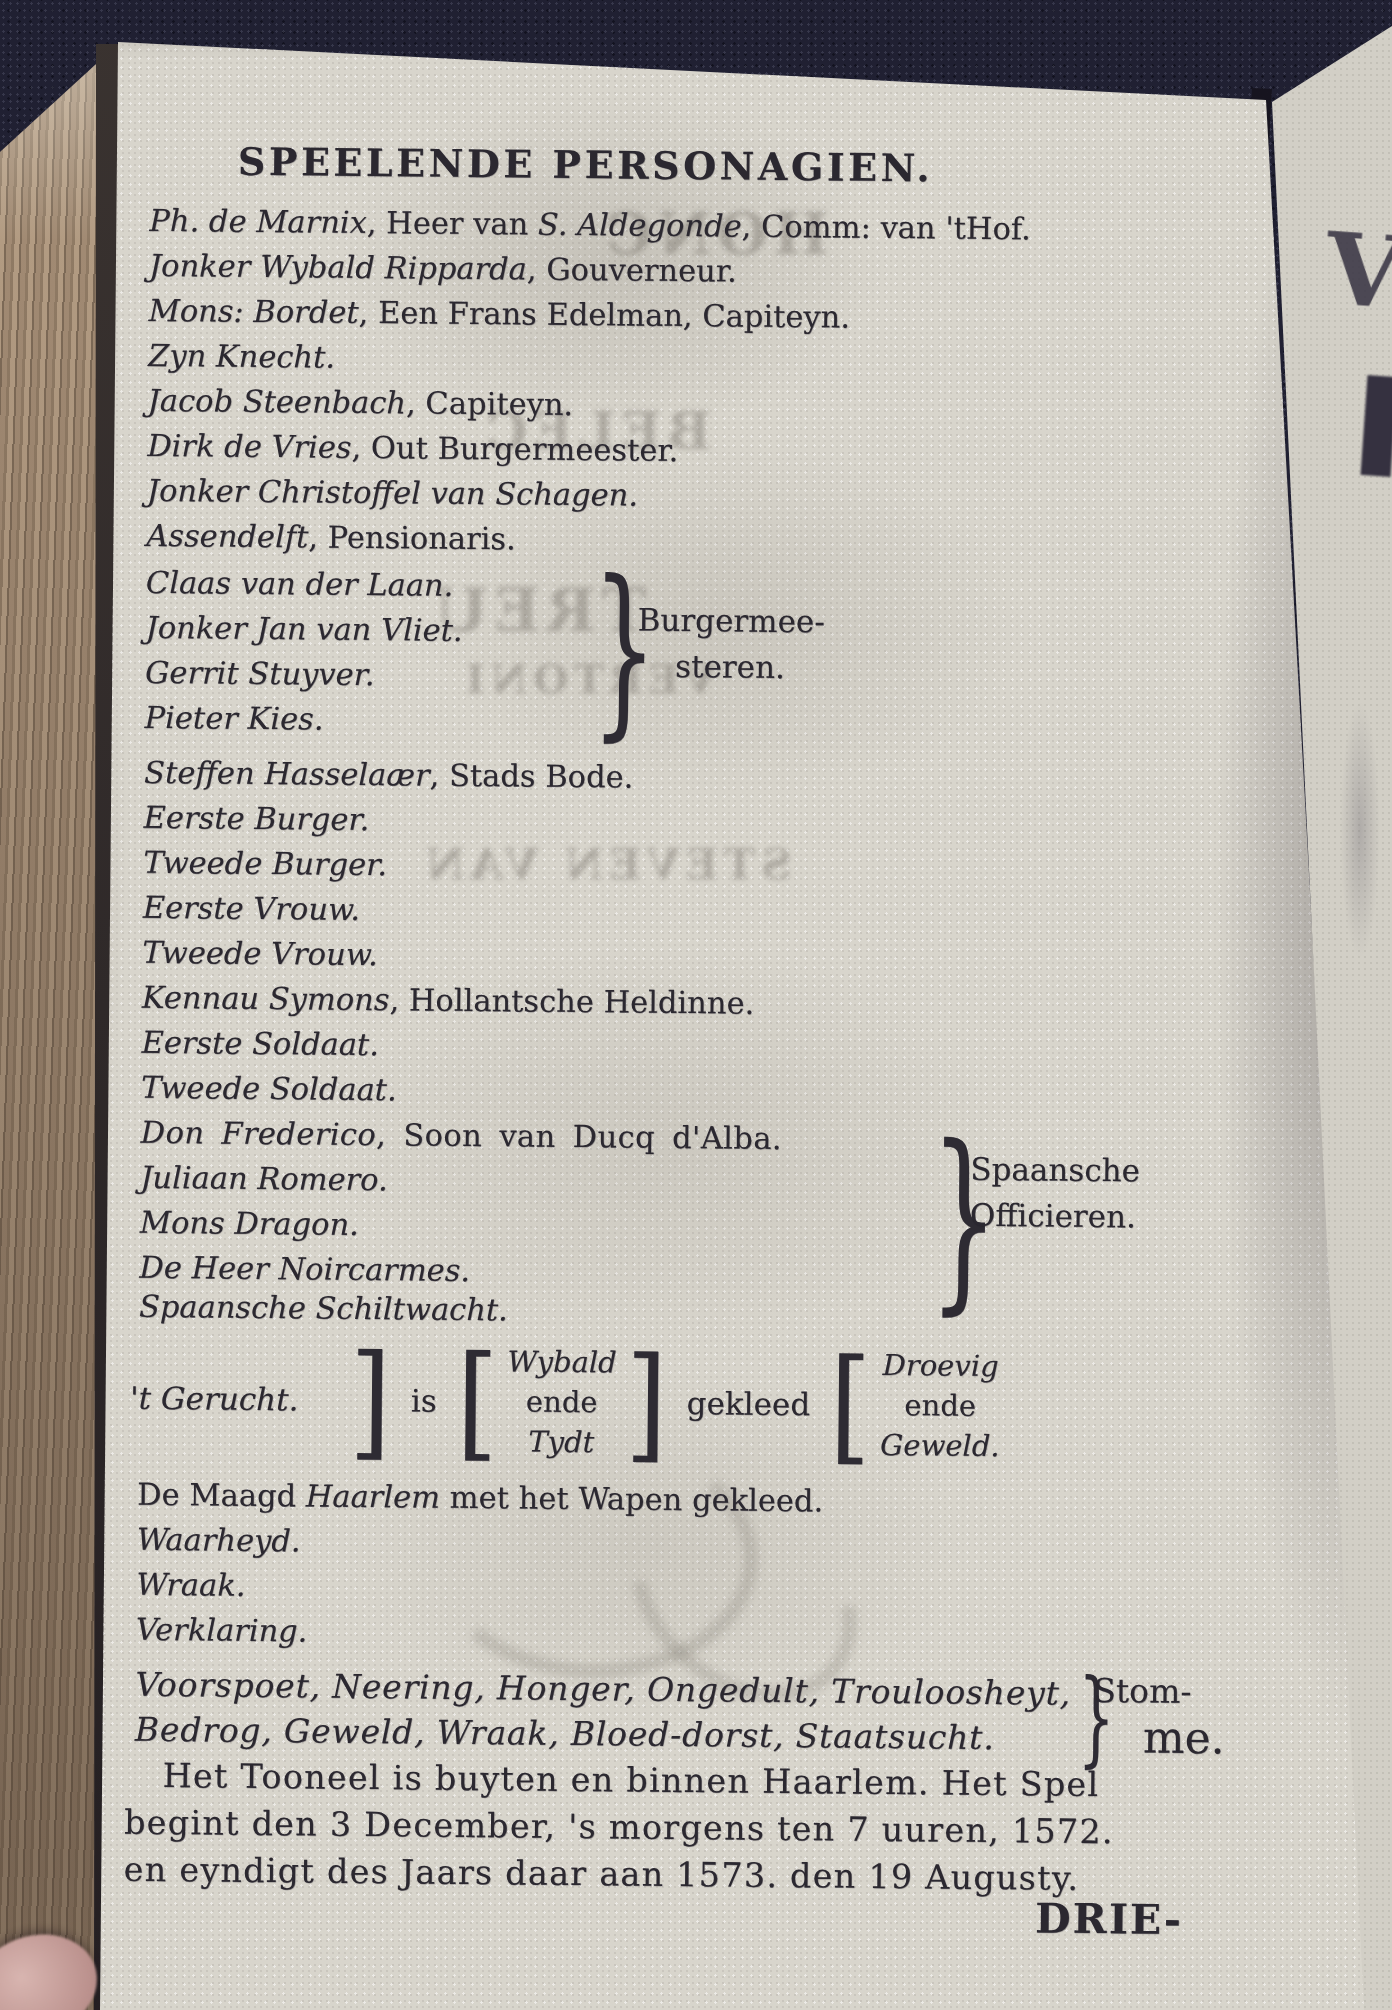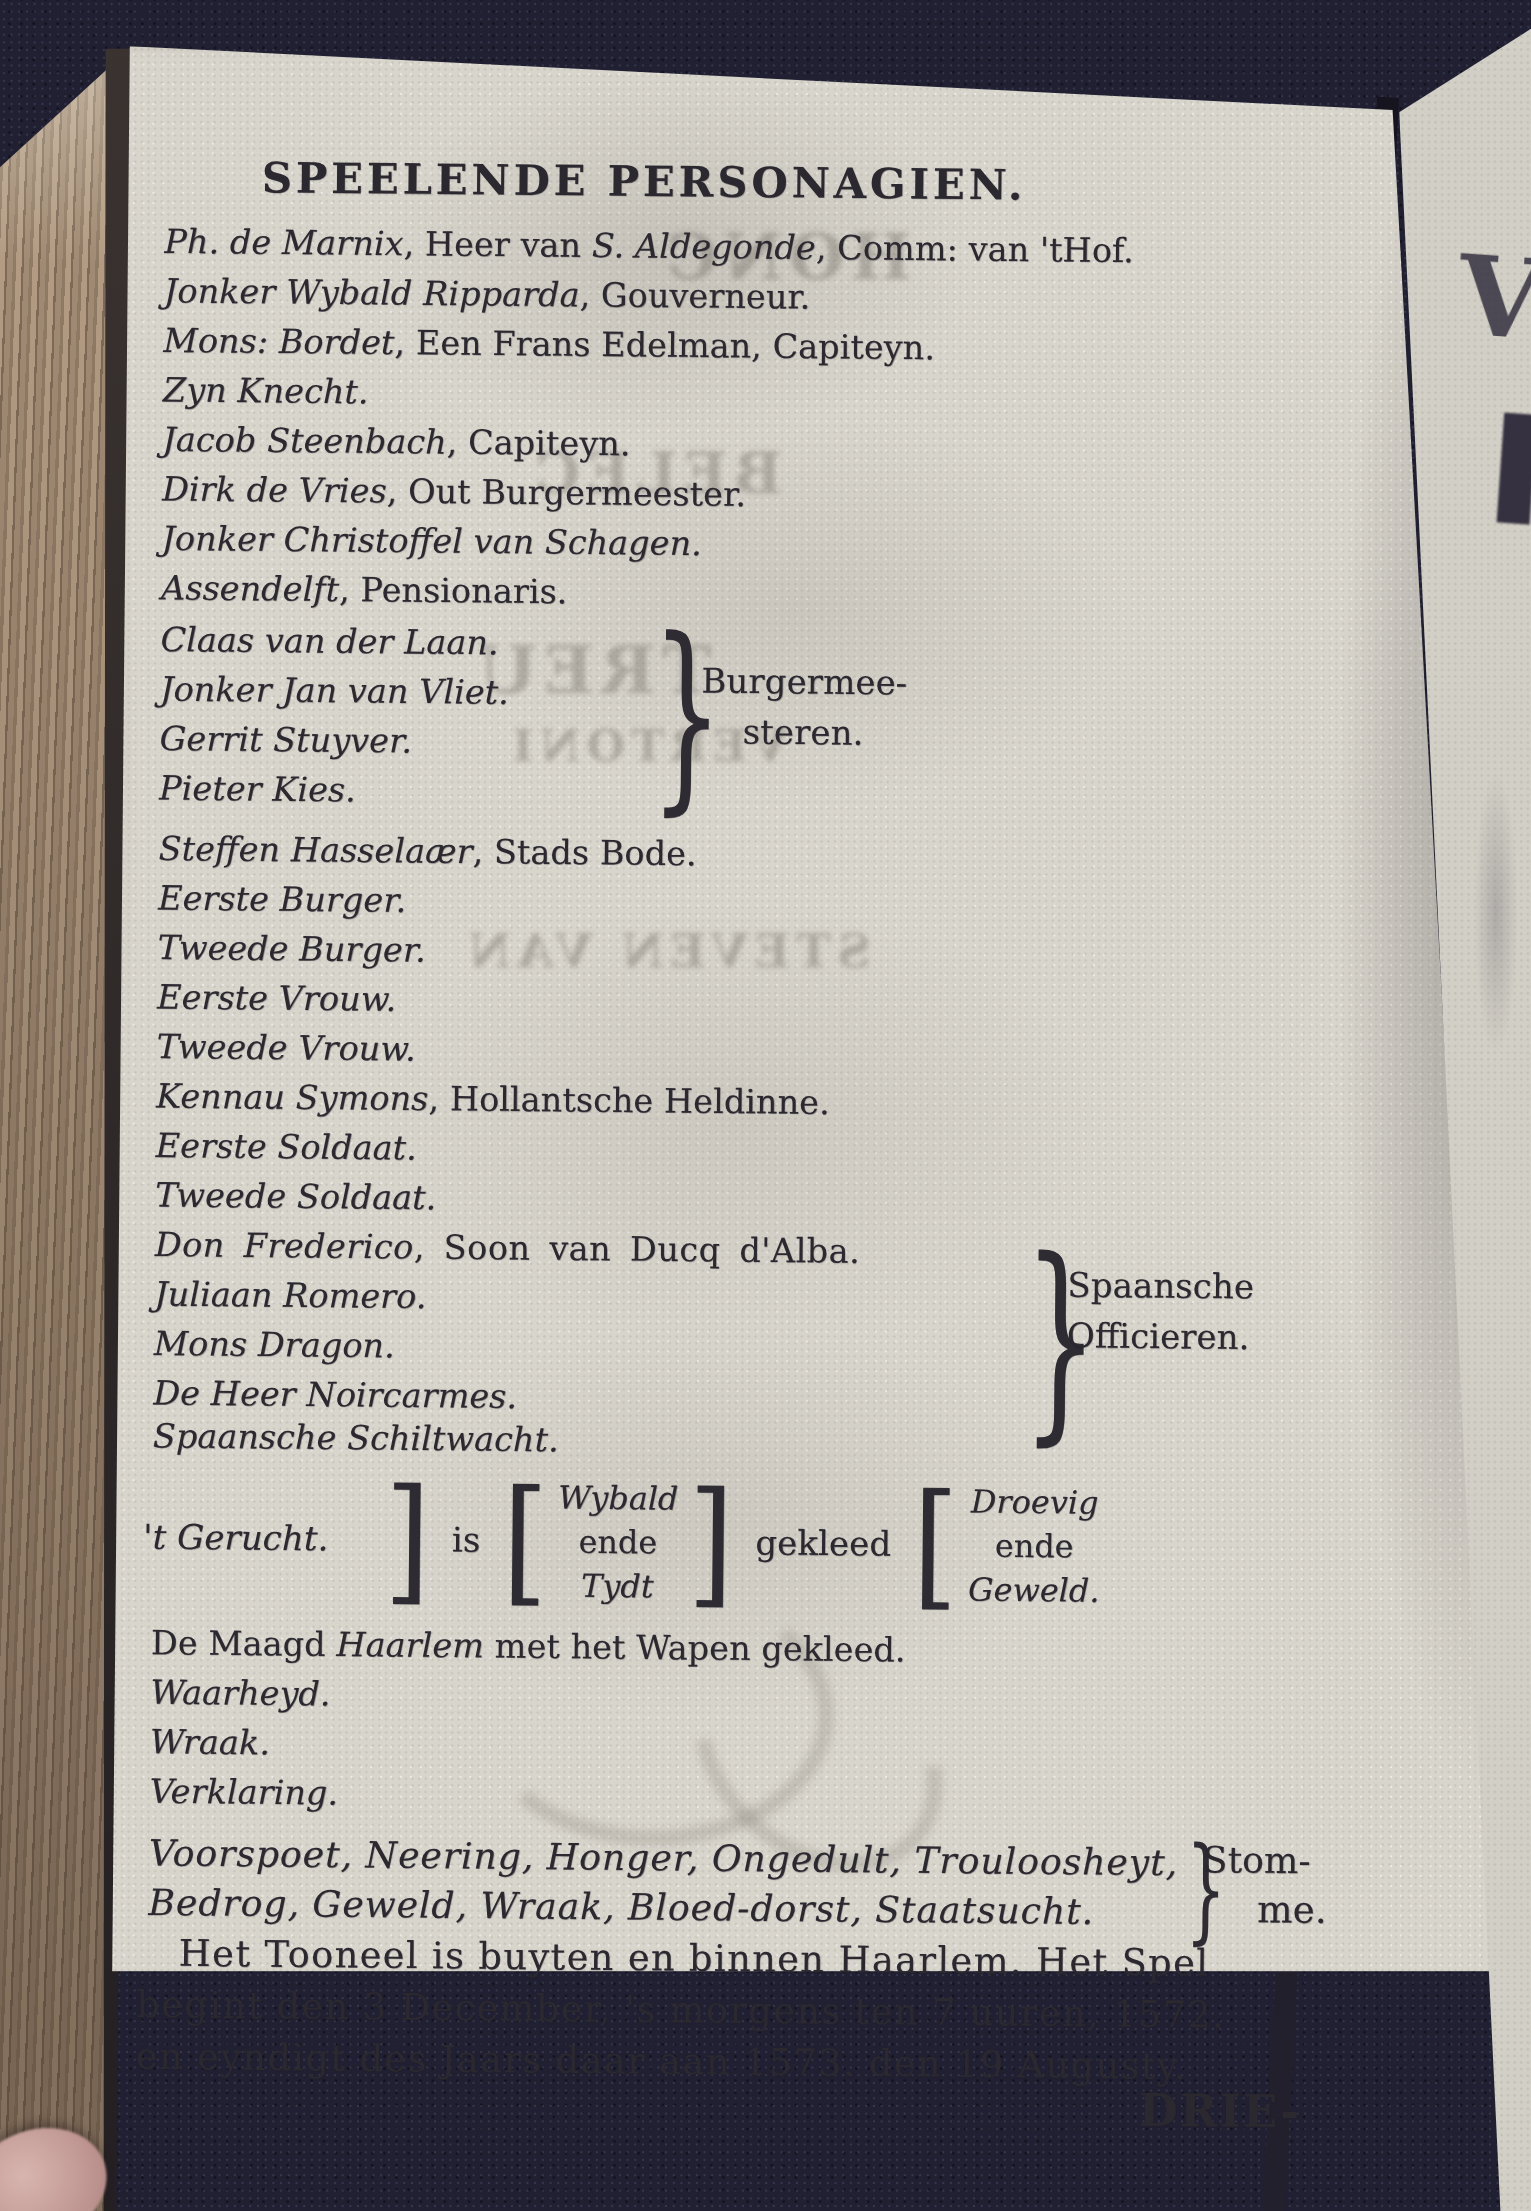--- a/index.html
+++ b/index.html
@@ -21,21 +21,21 @@
       linear-gradient(180deg, rgba(235,228,214,0.55), rgba(235,228,214,0) 12%, rgba(55,42,32,0.38) 92%),
       repeating-linear-gradient(92deg,#a18a73 0 5px,#8f7a64 5px 8px,#b29b82 8px 13px,#7d6a57 13px 15px);
   }
   .page-stack-edge{
     position:absolute;left:0;top:0;width:140px;height:2010px;
     clip-path:polygon(96px 44px,120px 44px,106px 2010px,94px 2010px);
     background:linear-gradient(180deg,#3a3330,#241f22);
   }
   
   .main-page{
-    position:absolute;left:0;top:0;width:1392px;height:1792px;
+    position:absolute;left:0;top:0;width:1392px;height:2010px;
     clip-path:polygon(118px 42px,1266px 100px,1316px 1000px,1346px 1600px,1366px 2010px,100px 2010px);
     background-color:#d8d5cc;
     background-image:
       linear-gradient(180deg, rgba(90,84,78,0.28), rgba(90,84,78,0) 3%),
       radial-gradient(ellipse 160px 900px at 0.5% 40%, rgba(88,72,58,0.35), transparent 75%),
       radial-gradient(ellipse 180px 1100px at 97% 45%, rgba(62,56,62,0.33), transparent 75%),
       radial-gradient(ellipse 420px 260px at 44% 13%, rgba(120,115,106,0.20), transparent 65%),
       radial-gradient(ellipse 500px 300px at 52% 31%, rgba(126,120,110,0.16), transparent 60%),
       radial-gradient(ellipse 560px 340px at 48% 57%, rgba(128,122,112,0.14), transparent 60%),
       radial-gradient(ellipse 520px 300px at 47% 77%, rgba(118,112,102,0.12), transparent 60%),
@@ -225,21 +225,21 @@
         <div class="cast-line"><span class="it">Waarheyd.</span></div>
         <div class="cast-line"><span class="it">Wraak.</span></div>
         <div class="cast-line"><span class="it">Verklaring.</span></div>
       </div>
 
     <div class="block" id="stommen" style="top:1662px;width:1160px;height:120px;">
       <div class="cast-line" style="font-size:33px;letter-spacing:0.8px;"><span class="it">Voorspoet, Neering, Honger, Ongedult, Trouloosheyt,</span></div>
       <div class="cast-line" style="font-size:33px;letter-spacing:0.8px;"><span class="it">Bedrog, Geweld, Wraak, Bloed-dorst, Staatsucht.</span></div>
       <div class="brace" style="left:928px;top:-6px;font-size:104px;">}</div>
       <div class="grp-label" style="left:958px;top:-4px;font-size:33px;">Stom-</div>
-      <div class="grp-label" style="left:1008px;top:42px;font-size:34px;">me.</div>
+      <div class="grp-label" style="left:1008px;top:42px;font-size:44px;">me.</div>
     </div>
 
     <div class="block" id="closing" style="top:1752px;left:140px;">
         <div class="closing-line indent">Het Tooneel is buyten en binnen Haarlem.  Het Spel</div>
         <div class="closing-line">begint den 3 December, 's morgens ten 7 uuren, 1572.</div>
         <div class="closing-line">en eyndigt des Jaars daar aan 1573. den 19 Augusty.</div>
       </div>
 
     <div class="catchword">DRIE-</div>
   </div>

